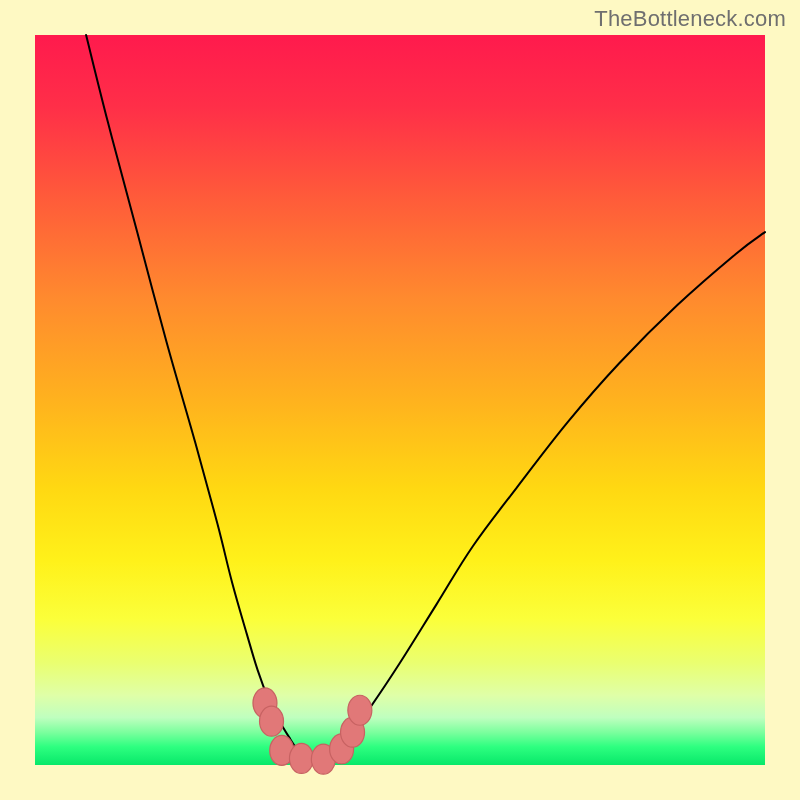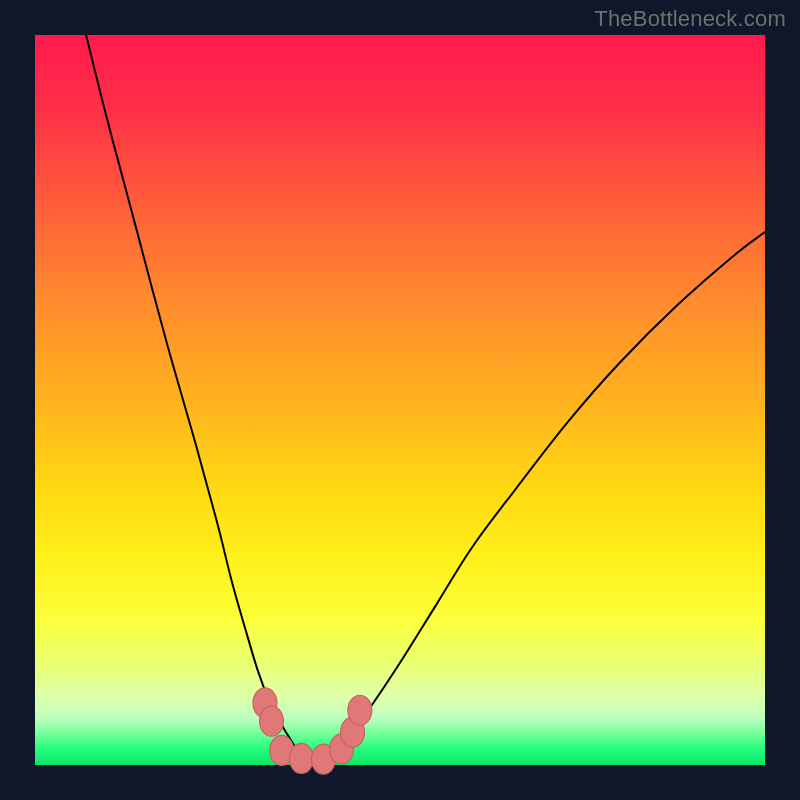--- a/index.html
+++ b/index.html
@@ -10,21 +10,21 @@
     background: #000;
     overflow: hidden;
     font-family: Arial, Helvetica, sans-serif;
   }
   .frame {
     position: absolute;
     left: 0;
     top: 0;
     width: 800px;
     height: 800px;
-    background: #0f172a;
+    background: #fef9c3;
   }
   .watermark {
     position: absolute;
     top: 6px;
     right: 14px;
     color: #6f6f6f;
     font-size: 22px;
     font-weight: 500;
     letter-spacing: 0.2px;
   }

